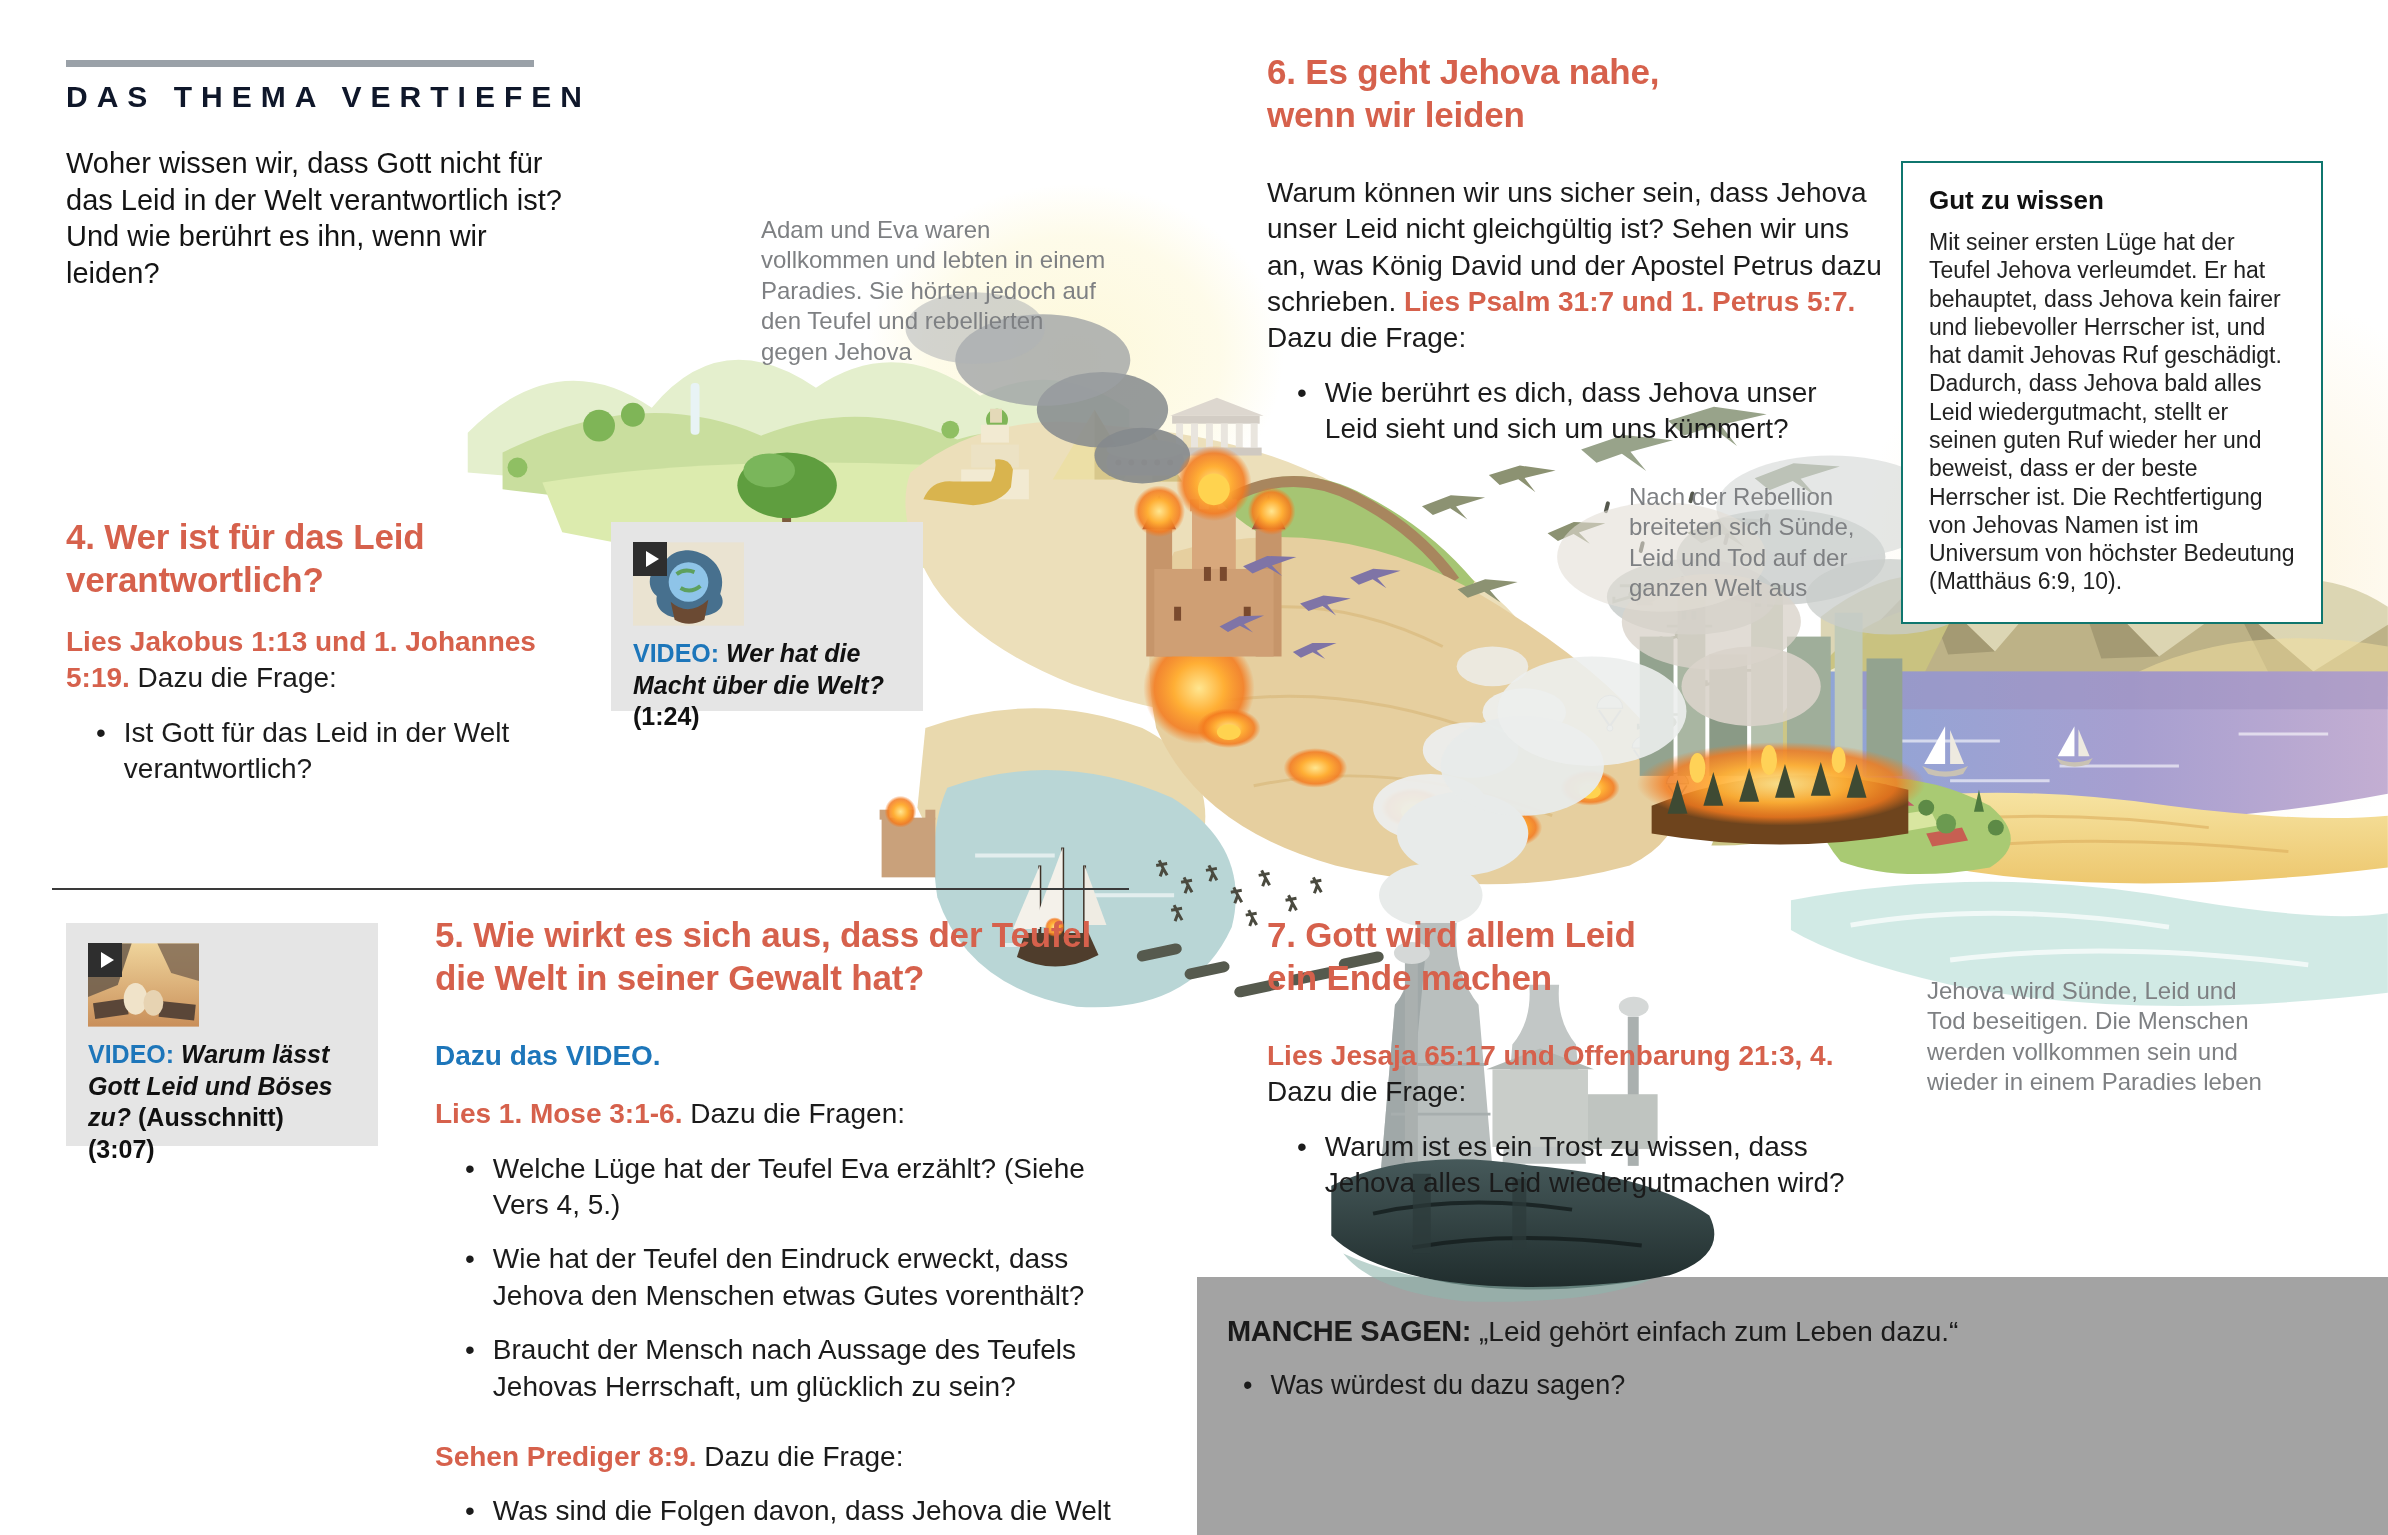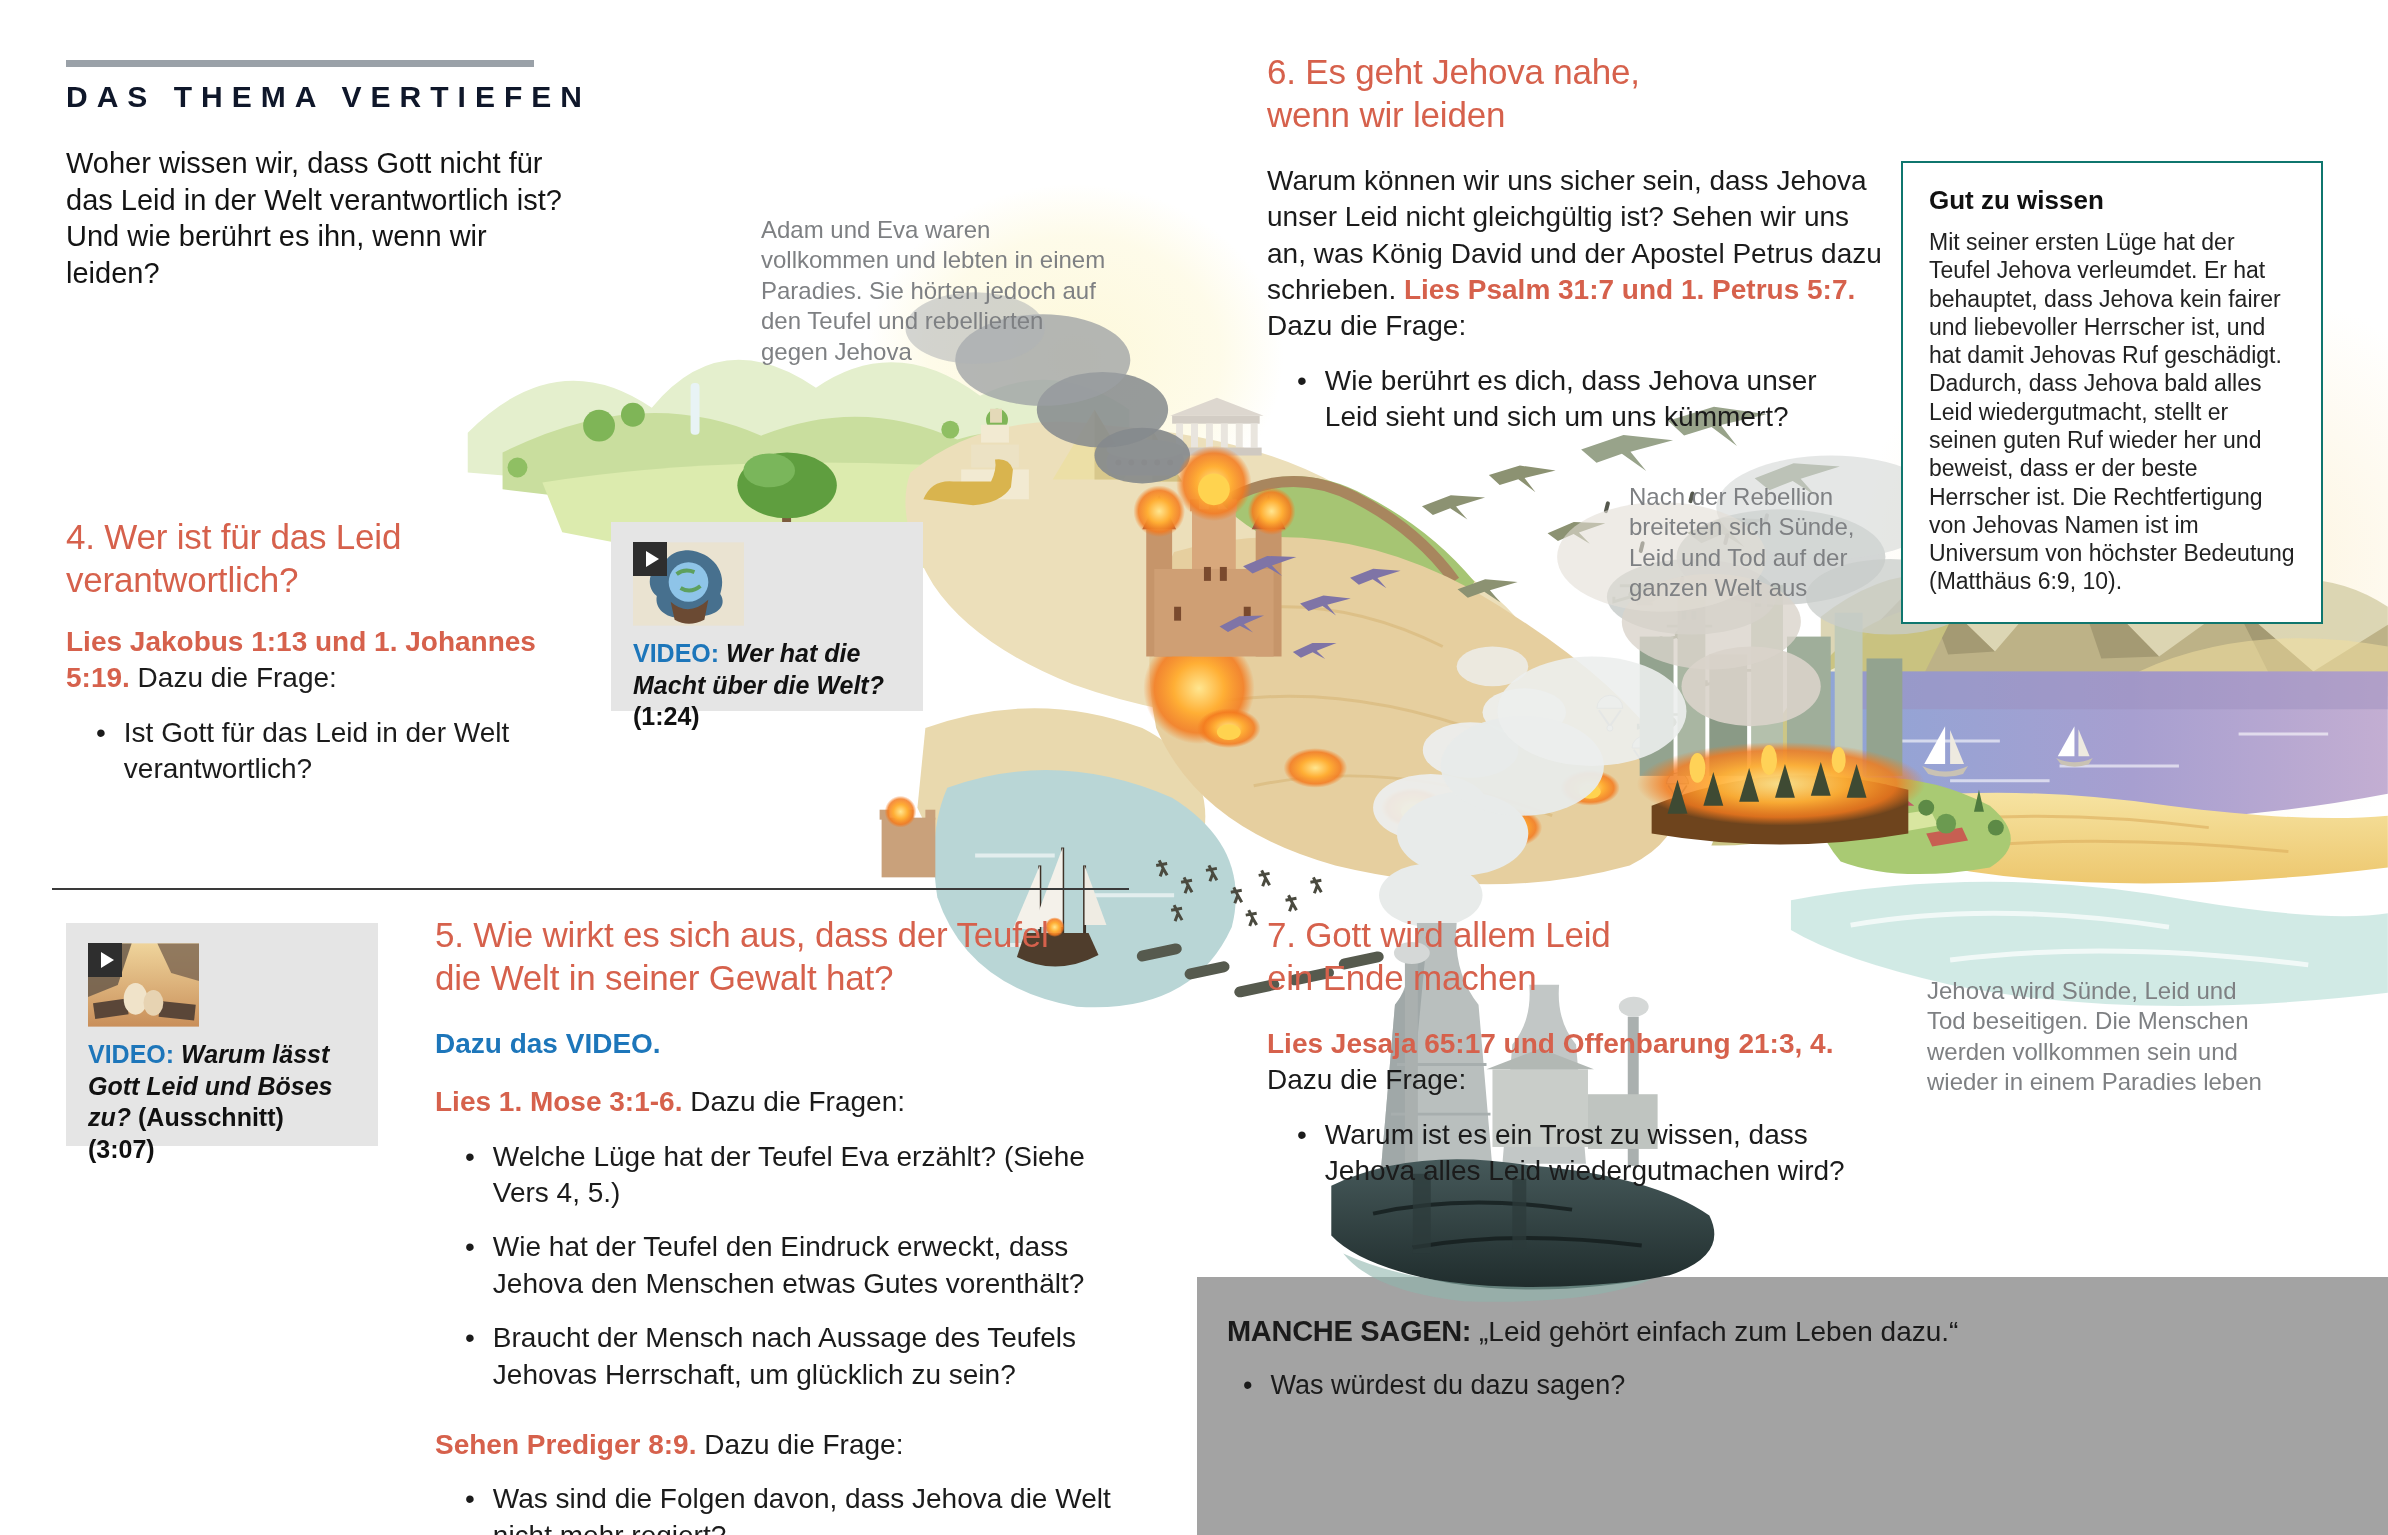--- a/index.html
+++ b/index.html
@@ -9,24 +9,24 @@
     font-family:"Liberation Sans","DejaVu Sans",sans-serif;
   }
   .abs{position:absolute}
   .z3{z-index:3}
   
   .kicker-bar{left:66px;top:60px;width:468px;height:7px;background:#9aa1a8}
   .kicker{left:66px;top:80px;font-size:30px;font-weight:700;letter-spacing:.30em;color:#0f172a}
   .intro{left:66px;top:145px;width:513px;font-size:29px;line-height:1.26;color:#141414}
   
   .sec{z-index:3}
-  .sec-title{margin:0;font-size:35px;font-weight:400;color:#d6614c;line-height:1.24;letter-spacing:-0.2px}
+  .sec-title{margin:0;font-size:35px;font-weight:700;color:#d6614c;line-height:1.24;letter-spacing:-0.2px}
   .sec-title span{display:block}
   .body{margin:0;font-size:28px;line-height:1.3}
-  .mt1{margin-top:26px}
+  .mt1{margin-top:38px}
   .mt2{margin-top:22px}
   .mt3{margin-top:34px}
   .ref{color:#d6614c;font-weight:700}
   .link{color:#1d76ba;font-weight:700;cursor:pointer}
   .bullet{display:flex;gap:18px;margin-top:18px;margin-left:30px;font-size:28px;line-height:1.3}
   .bullet .dot{flex:0 0 auto}
   
   .cap{z-index:3;font-size:24px;line-height:1.27;color:#7e8083}
   .cap1{left:761px;top:215px;width:352px}
   .cap2{left:1629px;top:482px;width:251px}

